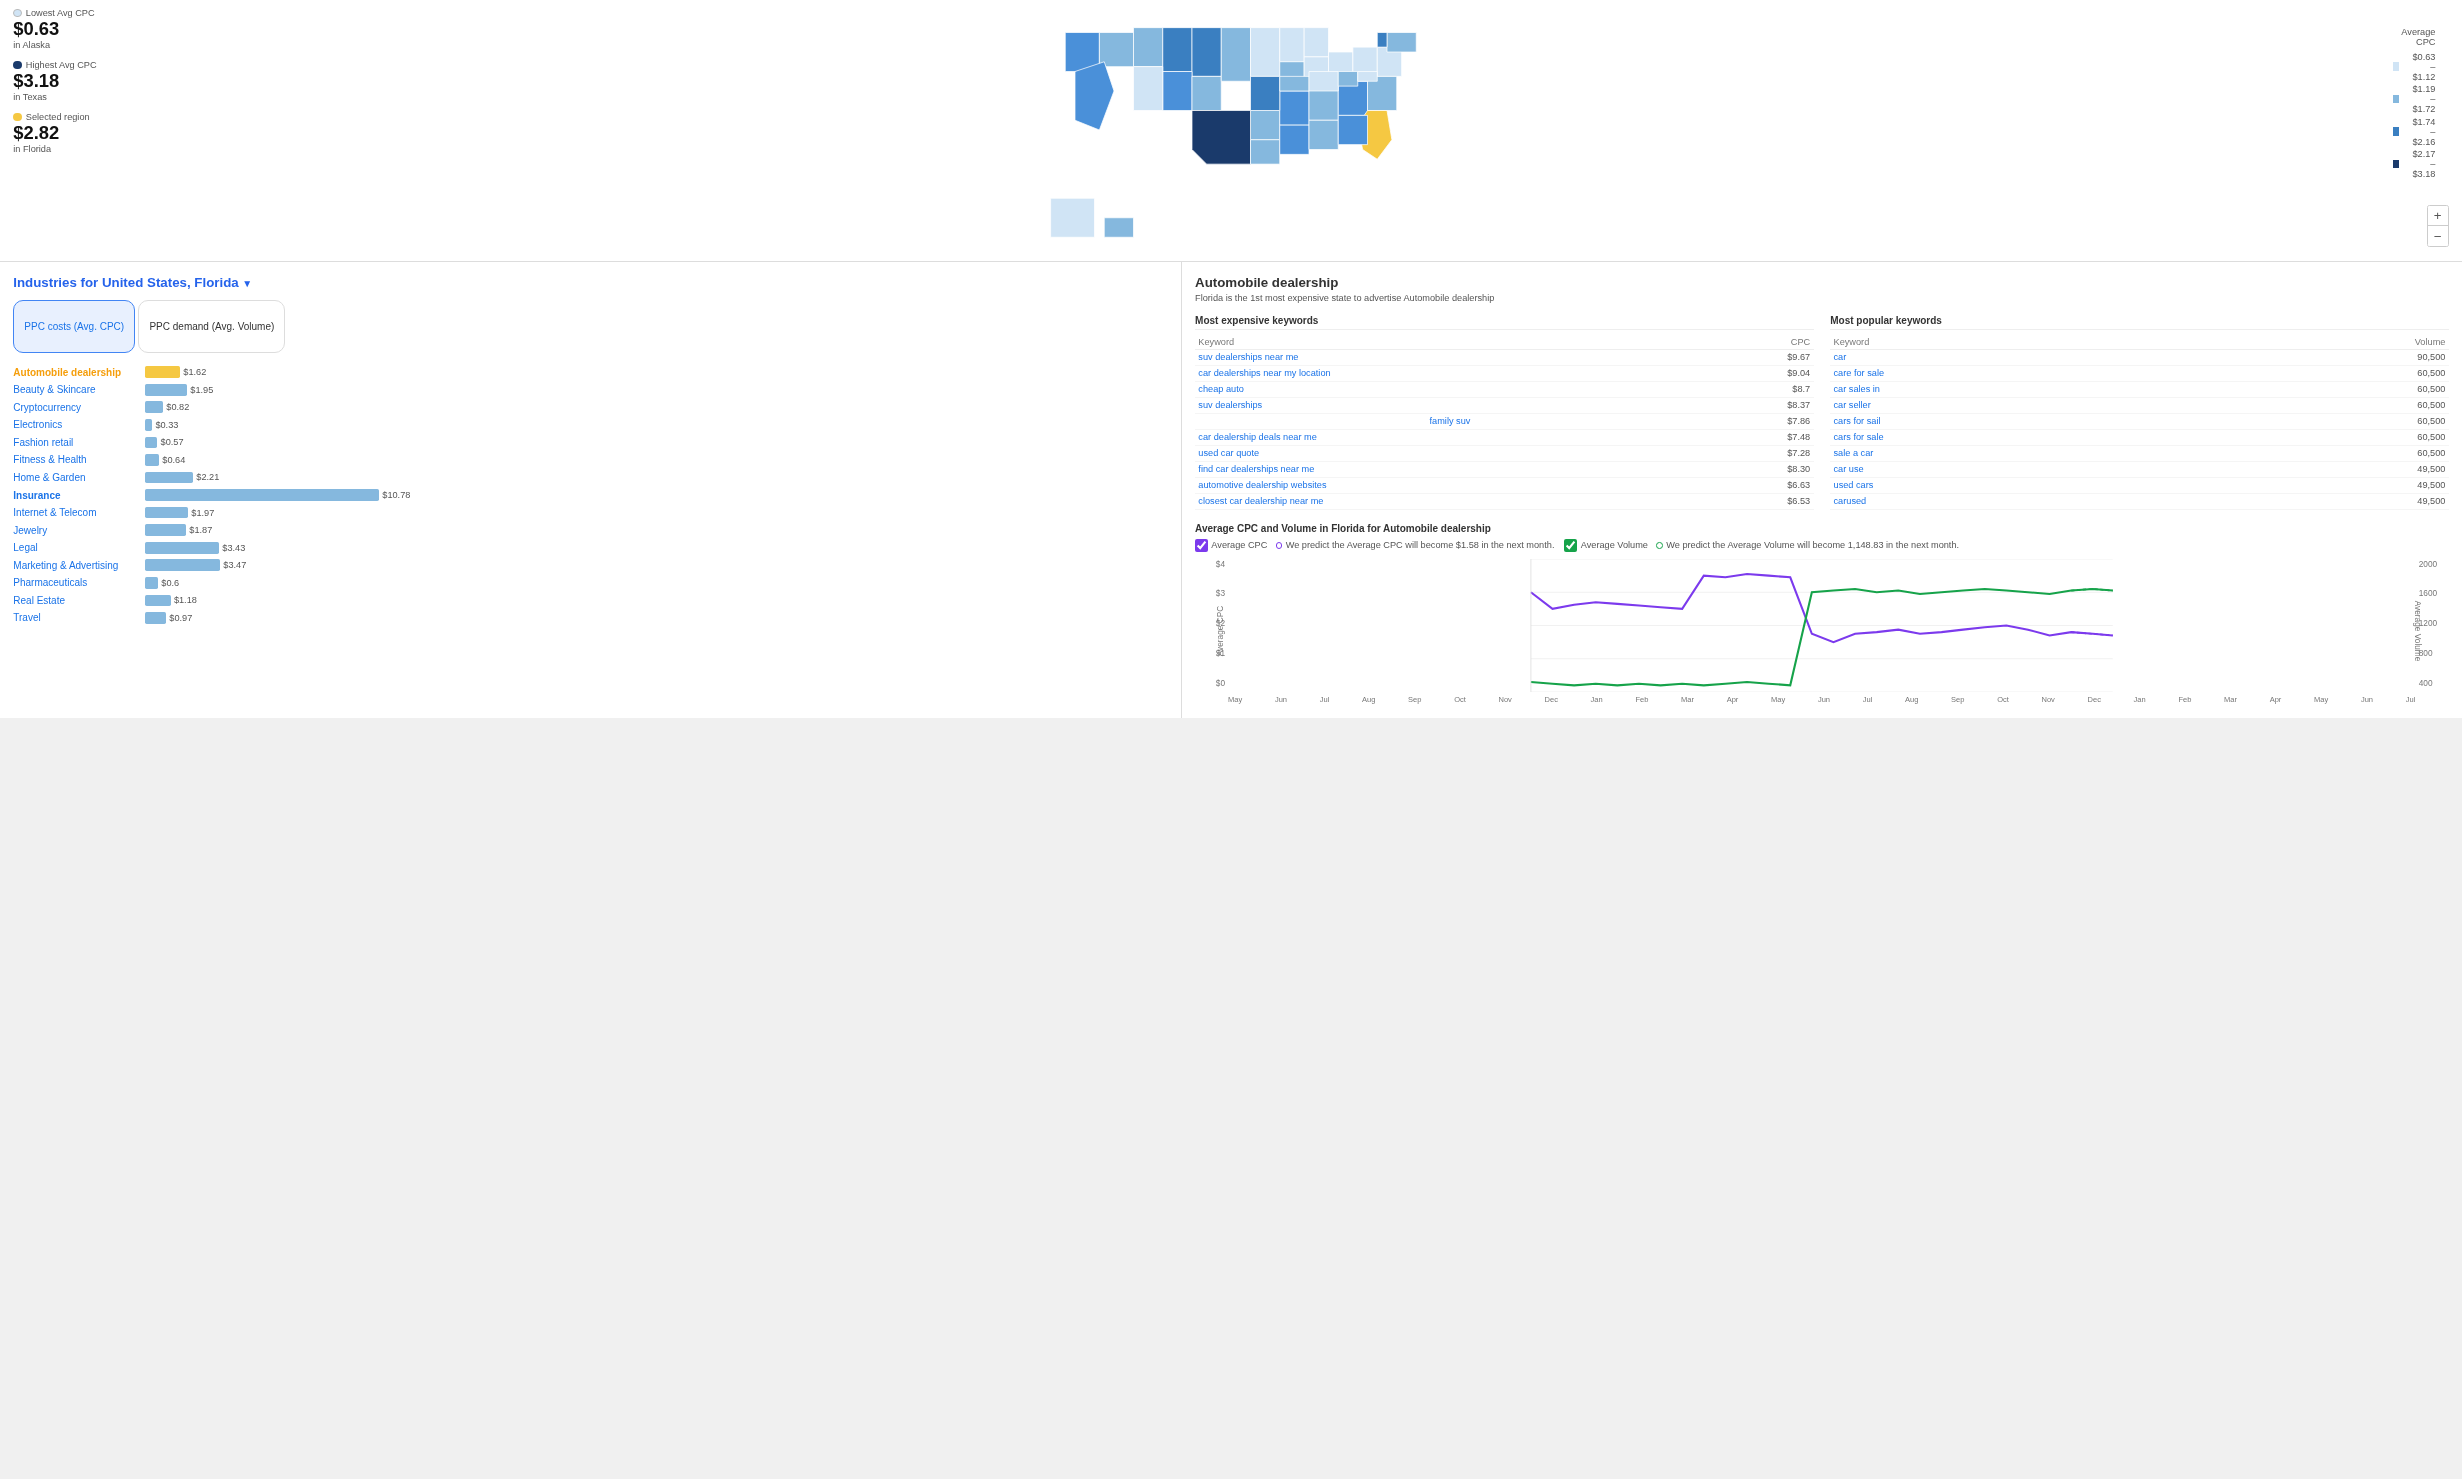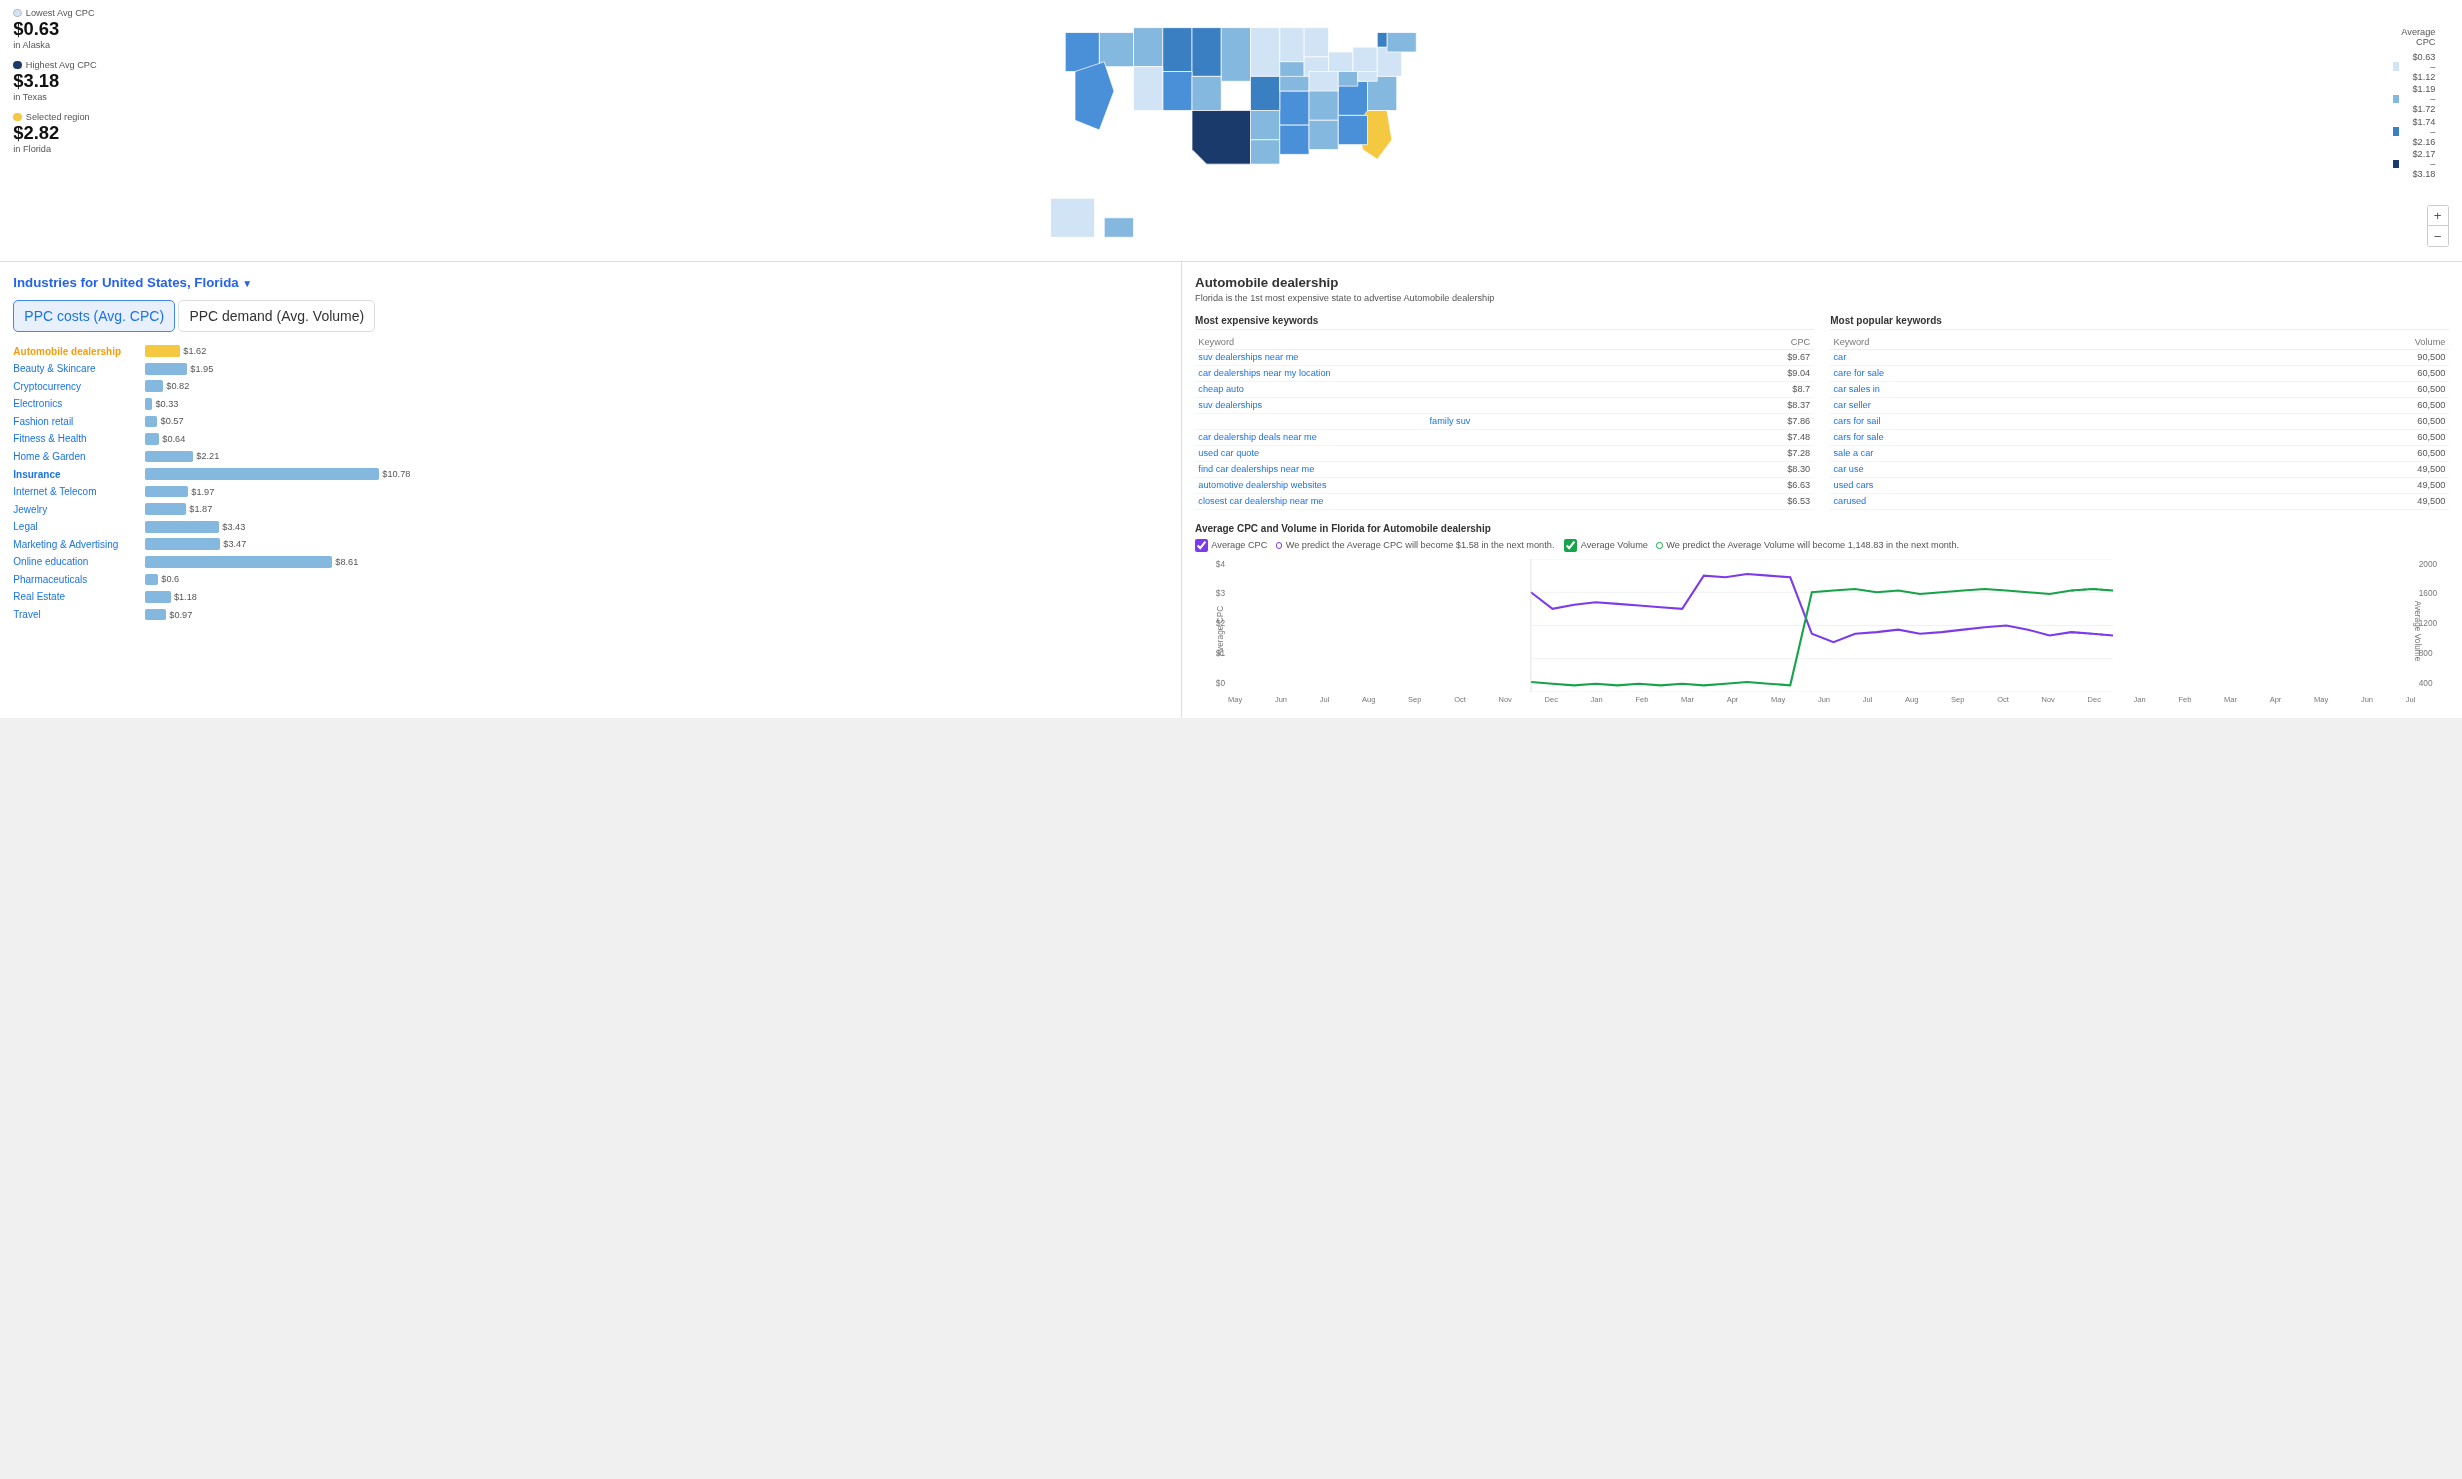--- a/index.html
+++ b/index.html
@@ -26,21 +26,21 @@
     
     .bottom-panels { display: flex; gap: 0; background: #f0f0f0; }
     .left-panel { background: #fff; width: 48%; padding: 13.3px; border-right: 0.8px solid #ddd; }
     .right-panel { background: #fff; flex: 1; padding: 13.3px; }
     
     .panel-title { font-size: 13.3px; font-weight: 600; margin-bottom: 10px; }
     .panel-title span { color: #2563eb; }
     .dropdown-arrow { font-size: 10px; color: #2563eb; cursor: pointer; }
     
     .tab-group { display: flex; gap: 3.3px; margin-bottom: 11.7px; }
-    .tab-btn { padding: 7px 10px; border: 0.8px solid #ddd; border-radius: 5px; background: #fff; font-size: 14px; cursor: pointer; color: #333; }
+    .tab-btn { padding: 20px 10px; border: 0.8px solid #ddd; border-radius: 10px; background: #fff; font-size: 10px; cursor: pointer; color: #333; }
     .tab-btn.active { background: #e8f0fe; border-color: #4285f4; color: #1a73e8; }
     
     .industry-list { display: flex; flex-direction: column; gap: 2.5px; }
     .industry-row { display: flex; align-items: center; gap: 6.7px; padding: 1.7px 0; }
     .industry-name { width: 125px; font-size: 10px; color: #1a73e8; cursor: pointer; flex-shrink: 0; }
     .bar-container { flex: 1; display: flex; align-items: center; gap: 3.3px; }
     .bar { height: 11.7px; border-radius: 1.7px; }
     .bar-value { font-size: 9.2px; color: #555; white-space: nowrap; }
     
     
@@ -268,27 +268,20 @@
       <div class="bar-container">
         <div class="bar" style="width:74px; background:#85b8de;"></div>
         <span class="bar-value">$3.43</span>
       </div>
     </div>
         <div class="industry-row">
       <span class="industry-name" style="color:#1a73e8; font-weight:400">Marketing &amp; Advertising</span>
       <div class="bar-container">
         <div class="bar" style="width:75px; background:#85b8de;"></div>
         <span class="bar-value">$3.47</span>
-      </div>
-    </div>
-        <div class="industry-row">
-      <span class="industry-name" style="color:#1a73e8; font-weight:400">Online education</span>
-      <div class="bar-container">
-        <div class="bar" style="width:187px; background:#85b8de;"></div>
-        <span class="bar-value">$8.61</span>
       </div>
     </div>
         <div class="industry-row">
       <span class="industry-name" style="color:#1a73e8; font-weight:400">Pharmaceuticals</span>
       <div class="bar-container">
         <div class="bar" style="width:13px; background:#85b8de;"></div>
         <span class="bar-value">$0.6</span>
       </div>
     </div>
         <div class="industry-row">

